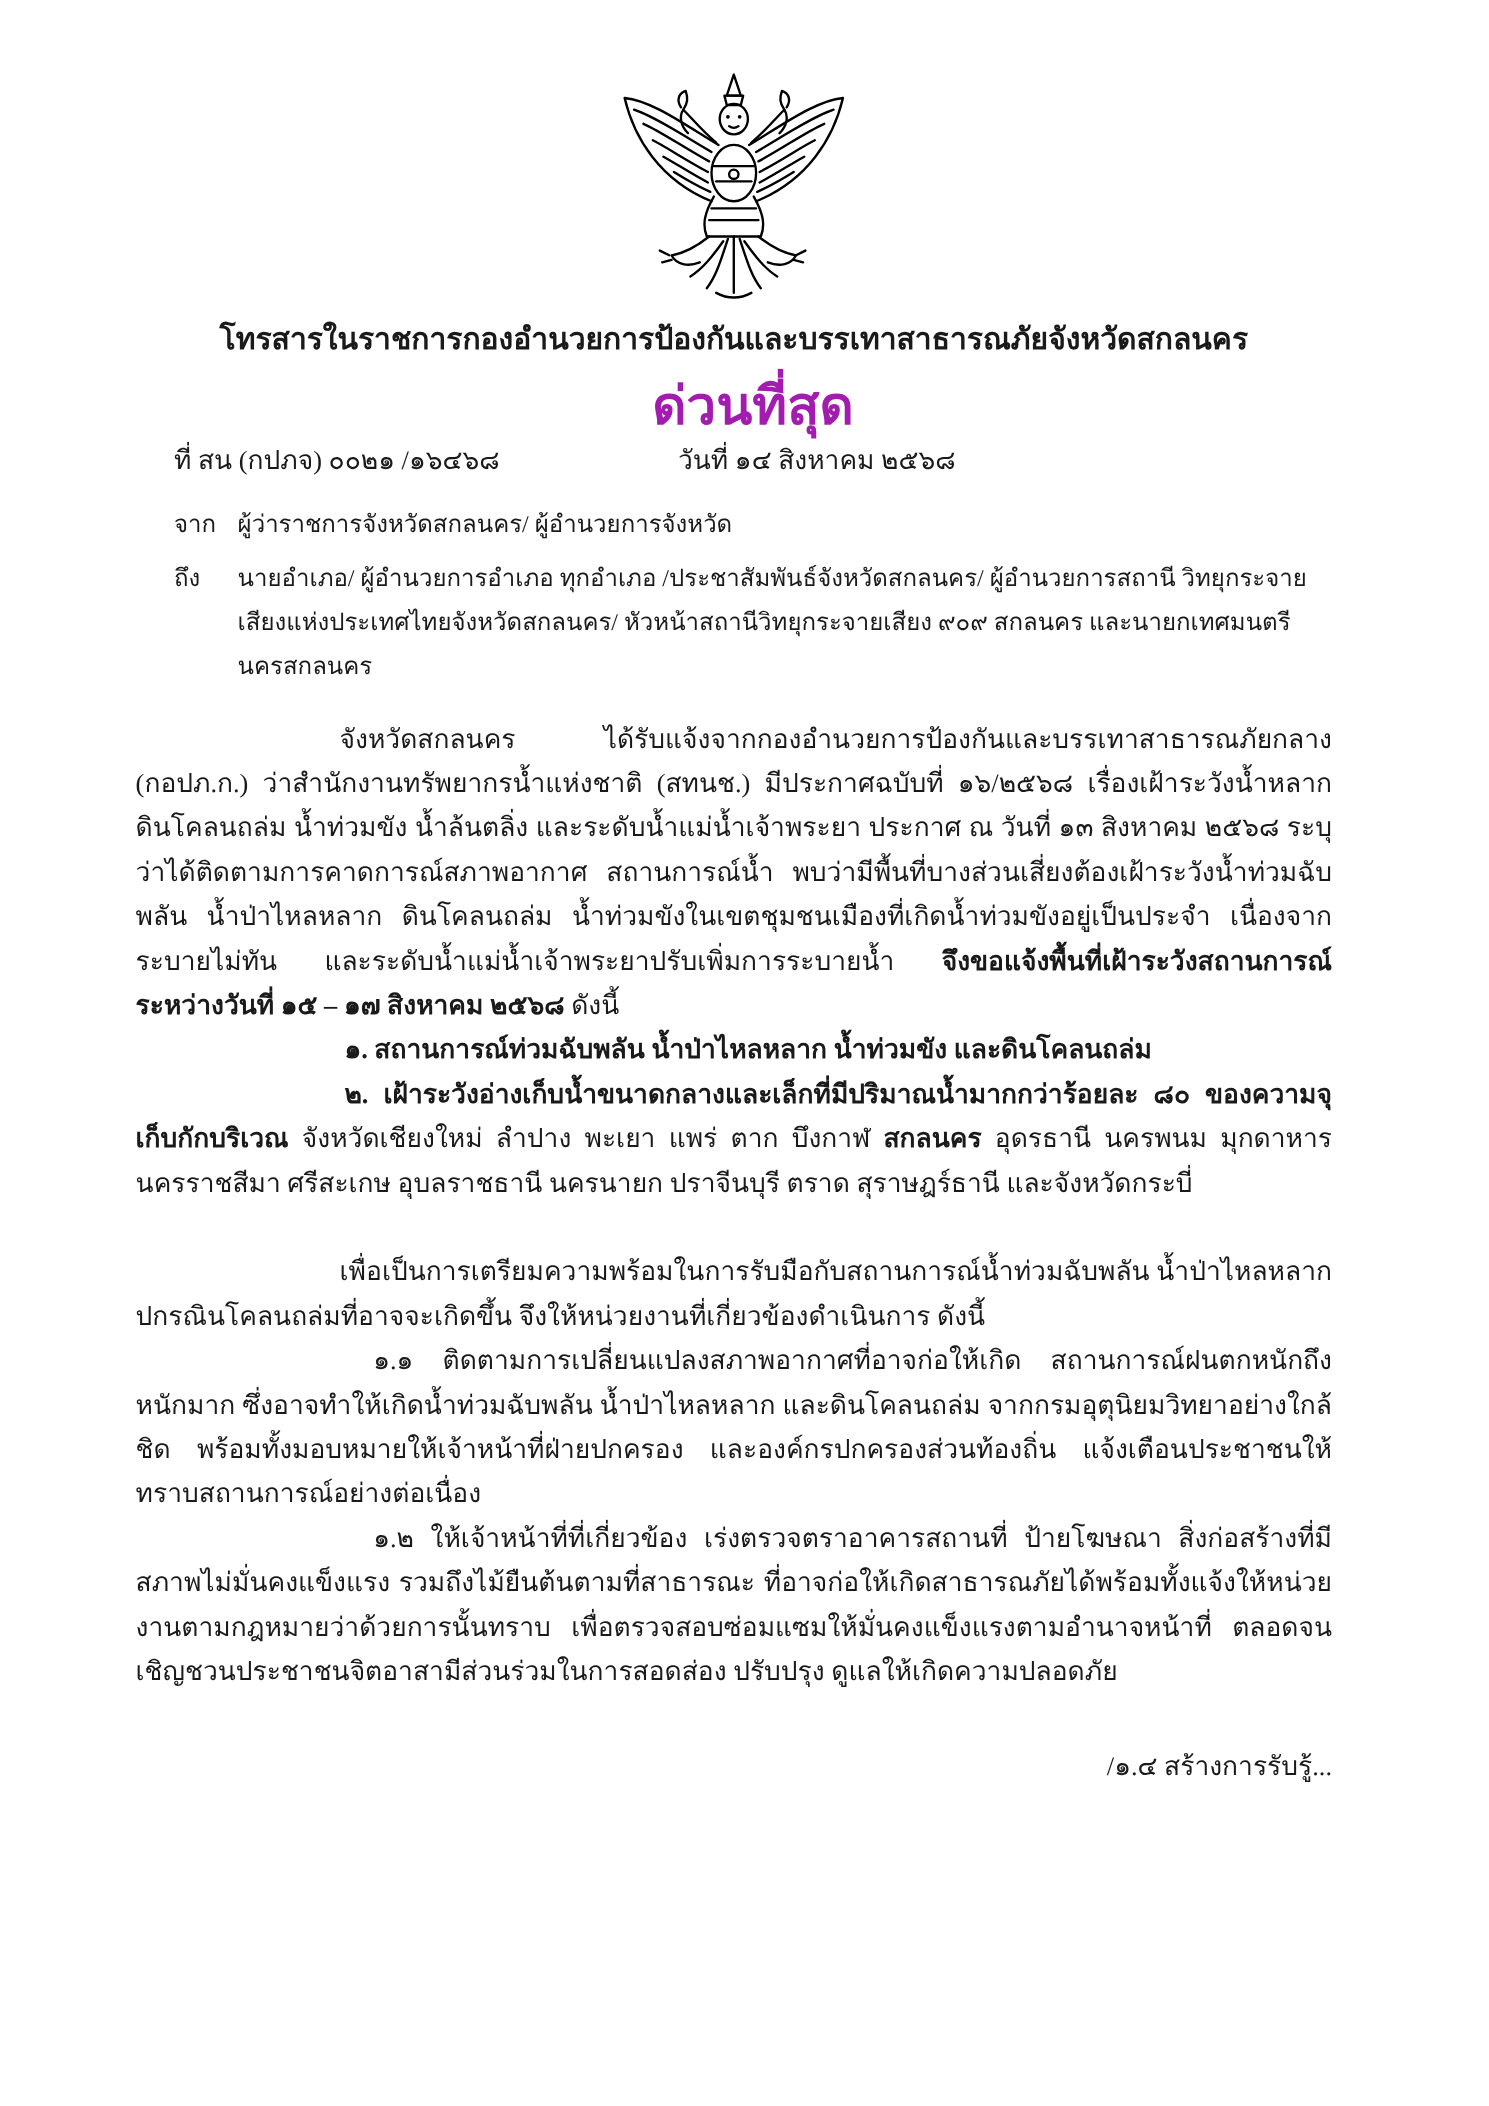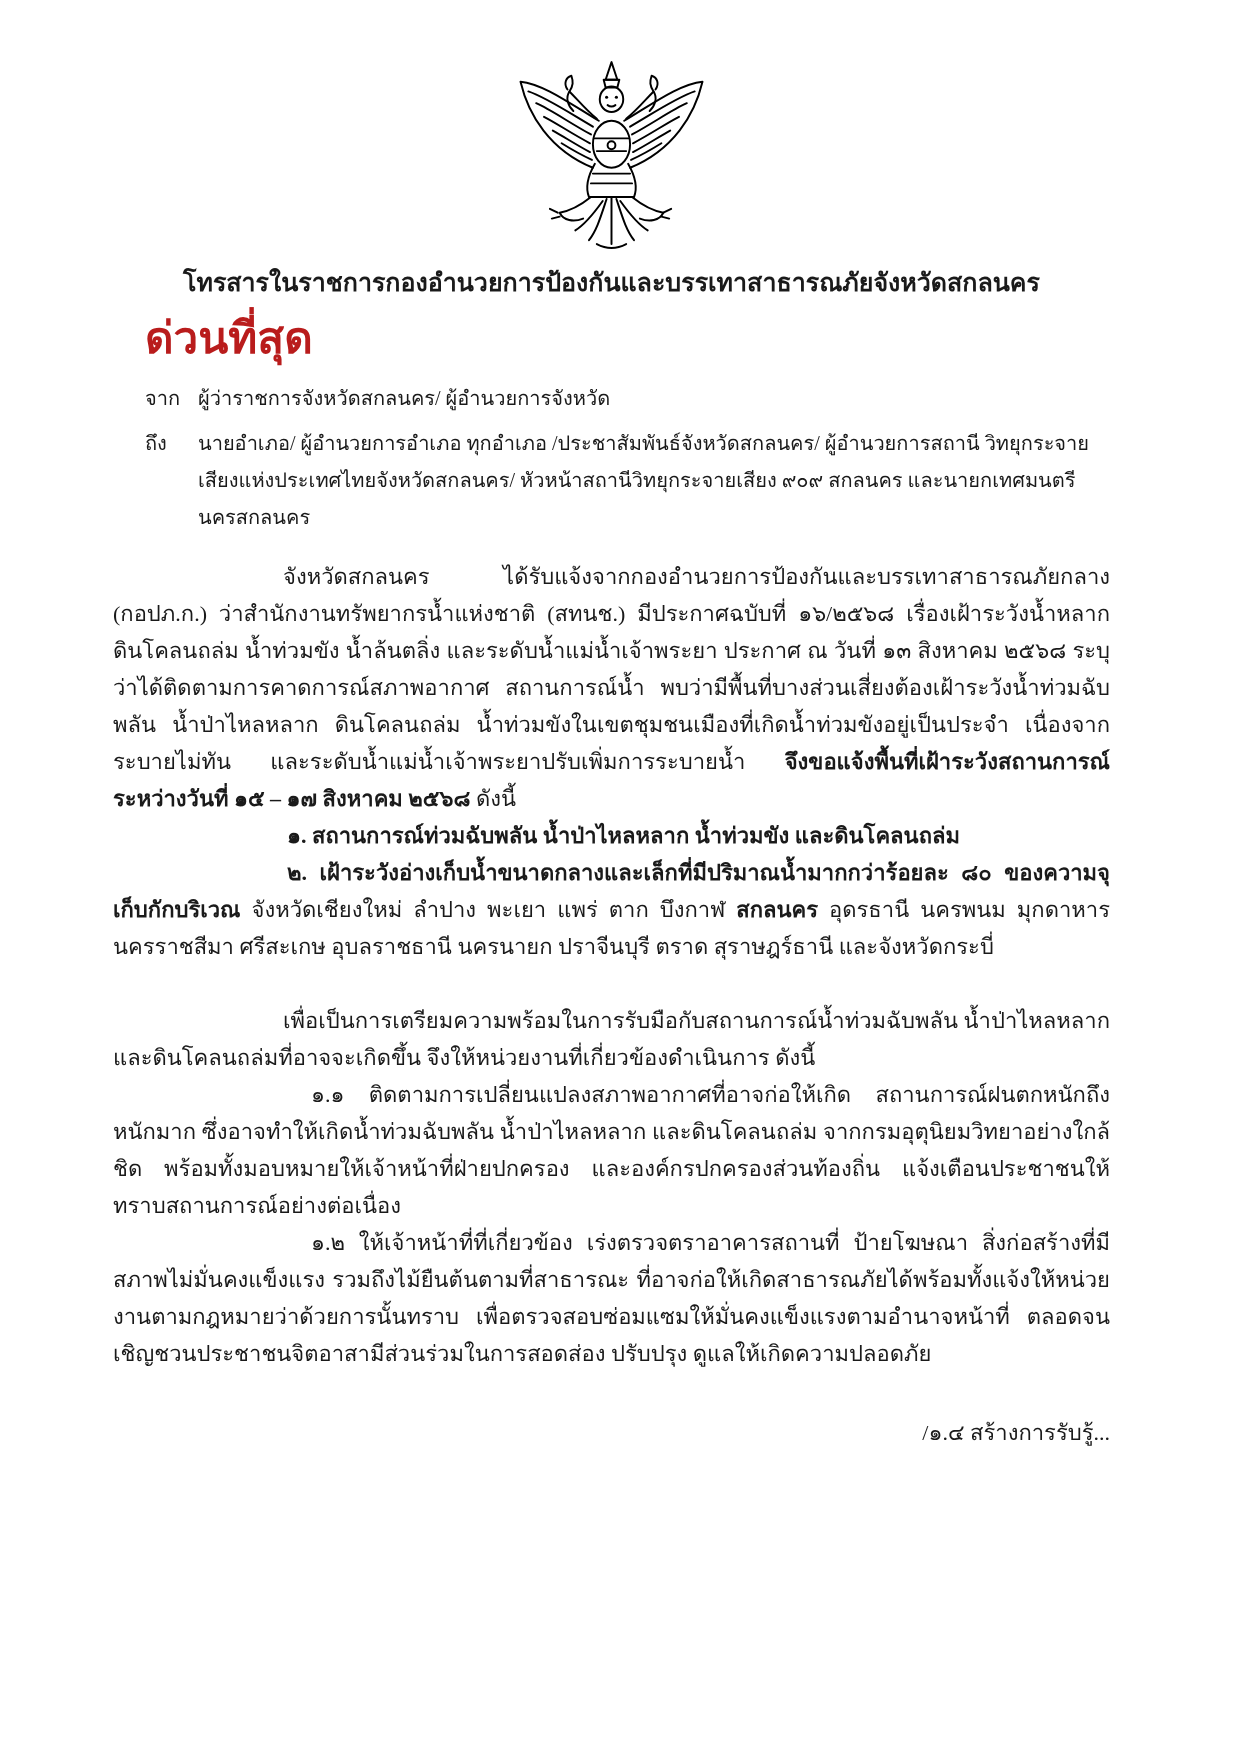--- a/index.html
+++ b/index.html
@@ -120,43 +120,47 @@
       <path class="em-line" d="M110 144 C104 162 100 176 92 186"></path>
       <path class="em-line" d="M120 144 C126 162 130 176 138 186"></path>
       <path class="em-line" d="M106 146 C96 160 88 170 78 176"></path>
       <path class="em-line" d="M124 146 C134 160 142 170 152 176"></path>
       <path class="em-line" d="M100 190 Q115 198 130 190"></path>
     </svg>
   </div>
 
   <div class="doc-title">โทรสารในราชการกองอำนวยการป้องกันและบรรเทาสาธารณภัยจังหวัดสกลนคร</div>
 
-  <div class="urgency" style="color: #b91c1c;">ด่วนที่สุด</div>
+  <div class="urgency" style="color: #a21caf; text-align: center;">ด่วนที่สุด</div>
 
+  <div class="ref-row">
+    <span class="ref-no">ที่ สน (กปภจ) ๐๐๒๑ /๑๖๔๖๘</span>
+    <span class="ref-date">วันที่  ๑๔  สิงหาคม  ๒๕๖๘</span>
+  </div>
 
   <div class="addr-row from-row">
     <span class="addr-label">จาก</span>
     <span class="addr-value">ผู้ว่าราชการจังหวัดสกลนคร/ ผู้อำนวยการจังหวัด</span>
   </div>
 
   <div class="addr-row to-row">
     <span class="addr-label">ถึง</span>
     <span class="addr-value">นายอำเภอ/ ผู้อำนวยการอำเภอ ทุกอำเภอ /ประชาสัมพันธ์จังหวัดสกลนคร/ ผู้อำนวยการสถานี วิทยุกระจายเสียงแห่งประเทศไทยจังหวัดสกลนคร/ หัวหน้าสถานีวิทยุกระจายเสียง ๙๐๙ สกลนคร และนายกเทศมนตรีนครสกลนคร</span>
   </div>
 
   <div class="body">
 
     <p class="para indent-1"><span>จังหวัดสกลนคร ได้รับแจ้งจากกองอำนวยการป้องกันและบรรเทาสาธารณภัยกลาง (กอปภ.ก.) ว่าสำนักงานทรัพยากรน้ำแห่งชาติ (สทนช.) มีประกาศฉบับที่ ๑๖/๒๕๖๘ เรื่องเฝ้าระวังน้ำหลาก ดินโคลนถล่ม น้ำท่วมขัง น้ำล้นตลิ่ง และระดับน้ำแม่น้ำเจ้าพระยา ประกาศ ณ วันที่ ๑๓ สิงหาคม ๒๕๖๘ ระบุว่าได้ติดตามการคาดการณ์สภาพอากาศ สถานการณ์น้ำ พบว่ามีพื้นที่บางส่วนเสี่ยงต้องเฝ้าระวังน้ำท่วมฉับพลัน น้ำป่าไหลหลาก ดินโคลนถล่ม น้ำท่วมขังในเขตชุมชนเมืองที่เกิดน้ำท่วมขังอยู่เป็นประจำ เนื่องจากระบายไม่ทัน และระดับน้ำแม่น้ำเจ้าพระยาปรับเพิ่มการระบายน้ำ </span><span class="b">จึงขอแจ้งพื้นที่เฝ้าระวังสถานการณ์ระหว่างวันที่ ๑๕ – ๑๗ สิงหาคม ๒๕๖๘</span><span> ดังนี้</span></p>
 
     <p class="para indent-2 b">๑. สถานการณ์ท่วมฉับพลัน น้ำป่าไหลหลาก น้ำท่วมขัง และดินโคลนถล่ม</p>
 
 
     <p class="para indent-2"><span class="b">๒. เฝ้าระวังอ่างเก็บน้ำขนาดกลางและเล็กที่มีปริมาณน้ำมากกว่าร้อยละ ๘๐ ของความจุเก็บกักบริเวณ</span><span> จังหวัดเชียงใหม่ ลำปาง พะเยา แพร่ ตาก บึงกาฬ </span><span class="b">สกลนคร</span><span> อุดรธานี นครพนม มุกดาหาร นครราชสีมา ศรีสะเกษ อุบลราชธานี นครนายก ปราจีนบุรี ตราด สุราษฎร์ธานี และจังหวัดกระบี่</span></p>
 
-    <p class="para indent-1 gap">เพื่อเป็นการเตรียมความพร้อมในการรับมือกับสถานการณ์น้ำท่วมฉับพลัน น้ำป่าไหลหลาก และดินโคลนถล่มที่อาจจะเกิดขึ้น จึงให้หน่วยงานที่เกี่ยวข้องดำเนินการ ดังนี้</p>
+    <p class="para indent-1 gap">เพื่อเป็นการเตรียมความพร้อมในการรับมือกับสถานการณ์น้ำท่วมฉับพลัน น้ำป่าไหลหลาก ปกรณินโคลนถล่มที่อาจจะเกิดขึ้น จึงให้หน่วยงานที่เกี่ยวข้องดำเนินการ ดังนี้</p>
 
 
     <p class="para indent-sub">๑.๑ ติดตามการเปลี่ยนแปลงสภาพอากาศที่อาจก่อให้เกิด สถานการณ์ฝนตกหนักถึงหนักมาก ซึ่งอาจทำให้เกิดน้ำท่วมฉับพลัน น้ำป่าไหลหลาก และดินโคลนถล่ม จากกรมอุตุนิยมวิทยาอย่างใกล้ชิด พร้อมทั้งมอบหมายให้เจ้าหน้าที่ฝ่ายปกครอง และองค์กรปกครองส่วนท้องถิ่น แจ้งเตือนประชาชนให้ทราบสถานการณ์อย่างต่อเนื่อง</p>
 
     <p class="para indent-sub">๑.๒ ให้เจ้าหน้าที่ที่เกี่ยวข้อง เร่งตรวจตราอาคารสถานที่ ป้ายโฆษณา สิ่งก่อสร้างที่มีสภาพไม่มั่นคงแข็งแรง รวมถึงไม้ยืนต้นตามที่สาธารณะ ที่อาจก่อให้เกิดสาธารณภัยได้พร้อมทั้งแจ้งให้หน่วยงานตามกฎหมายว่าด้วยการนั้นทราบ เพื่อตรวจสอบซ่อมแซมให้มั่นคงแข็งแรงตามอำนาจหน้าที่ ตลอดจนเชิญชวนประชาชนจิตอาสามีส่วนร่วมในการสอดส่อง ปรับปรุง ดูแลให้เกิดความปลอดภัย</p>
 
 
     <div class="footer-note">/๑.๔ สร้างการรับรู้...</div>
 
   </div>

